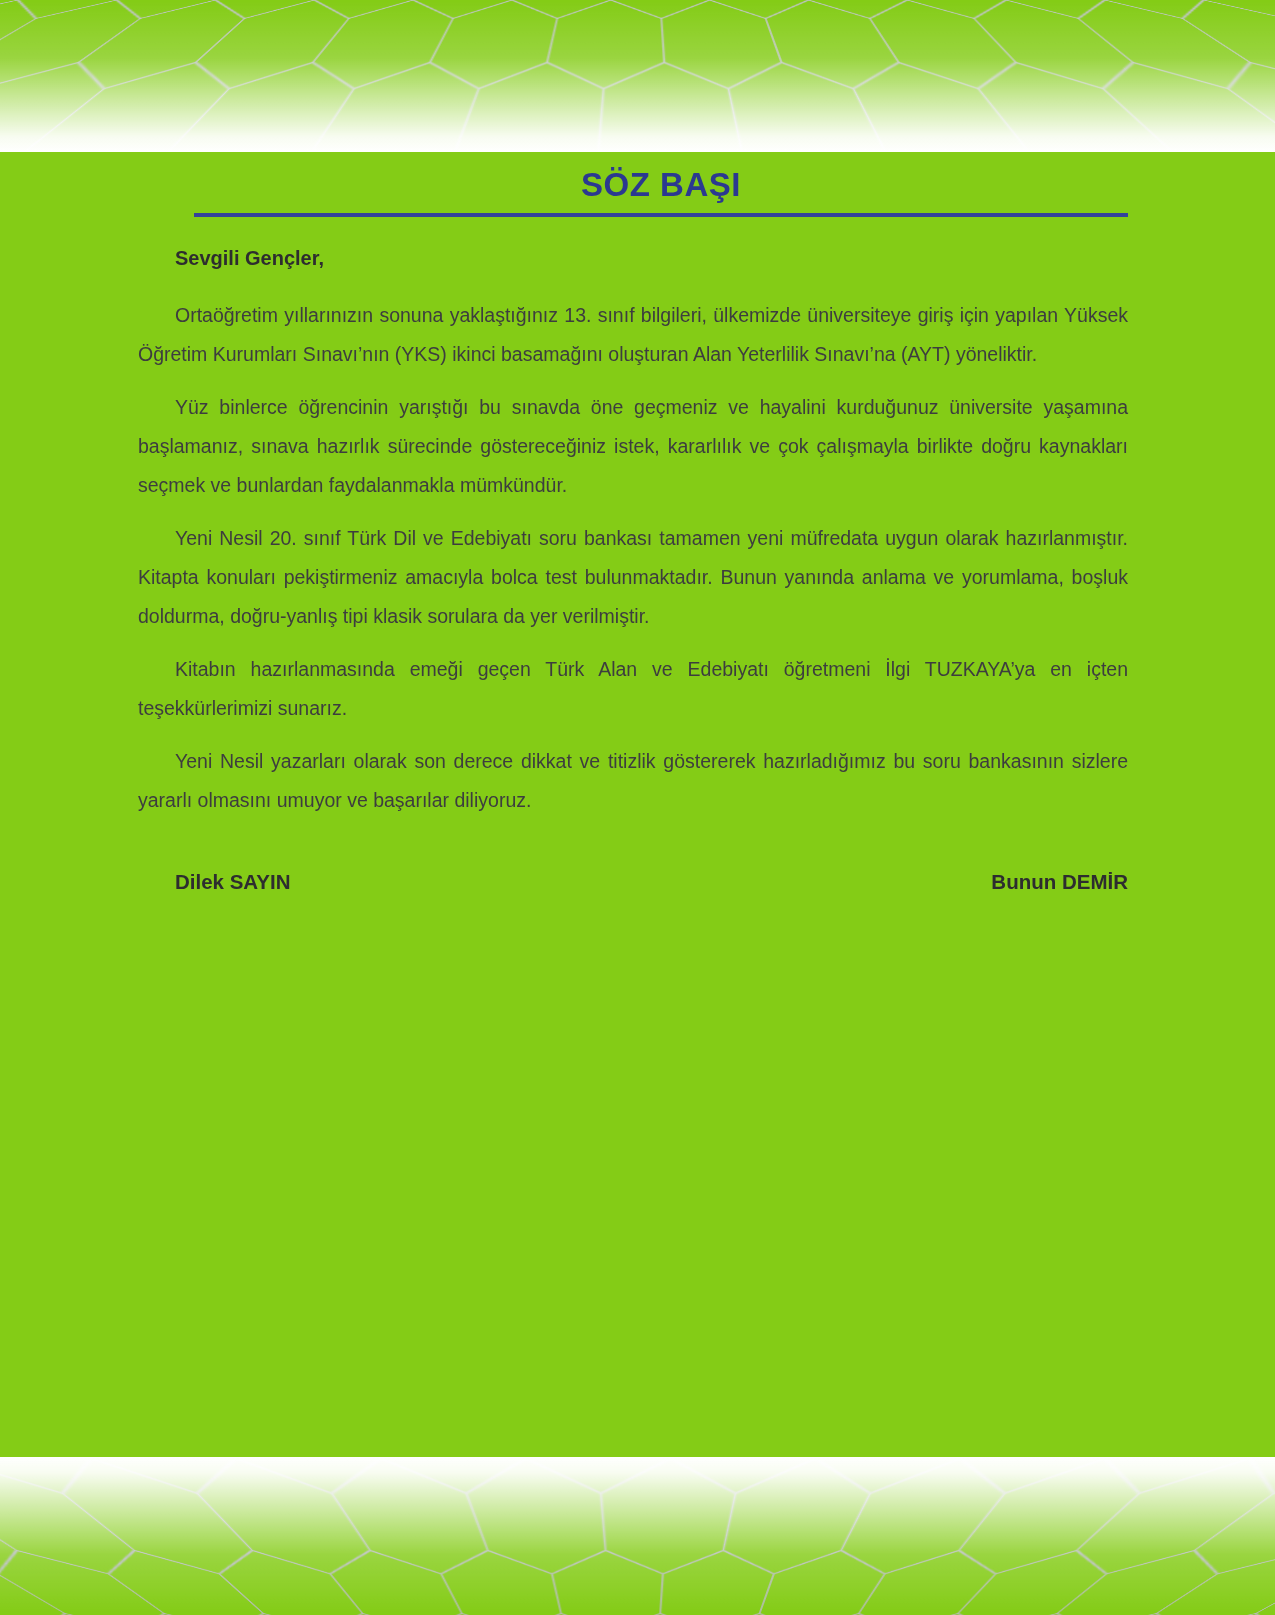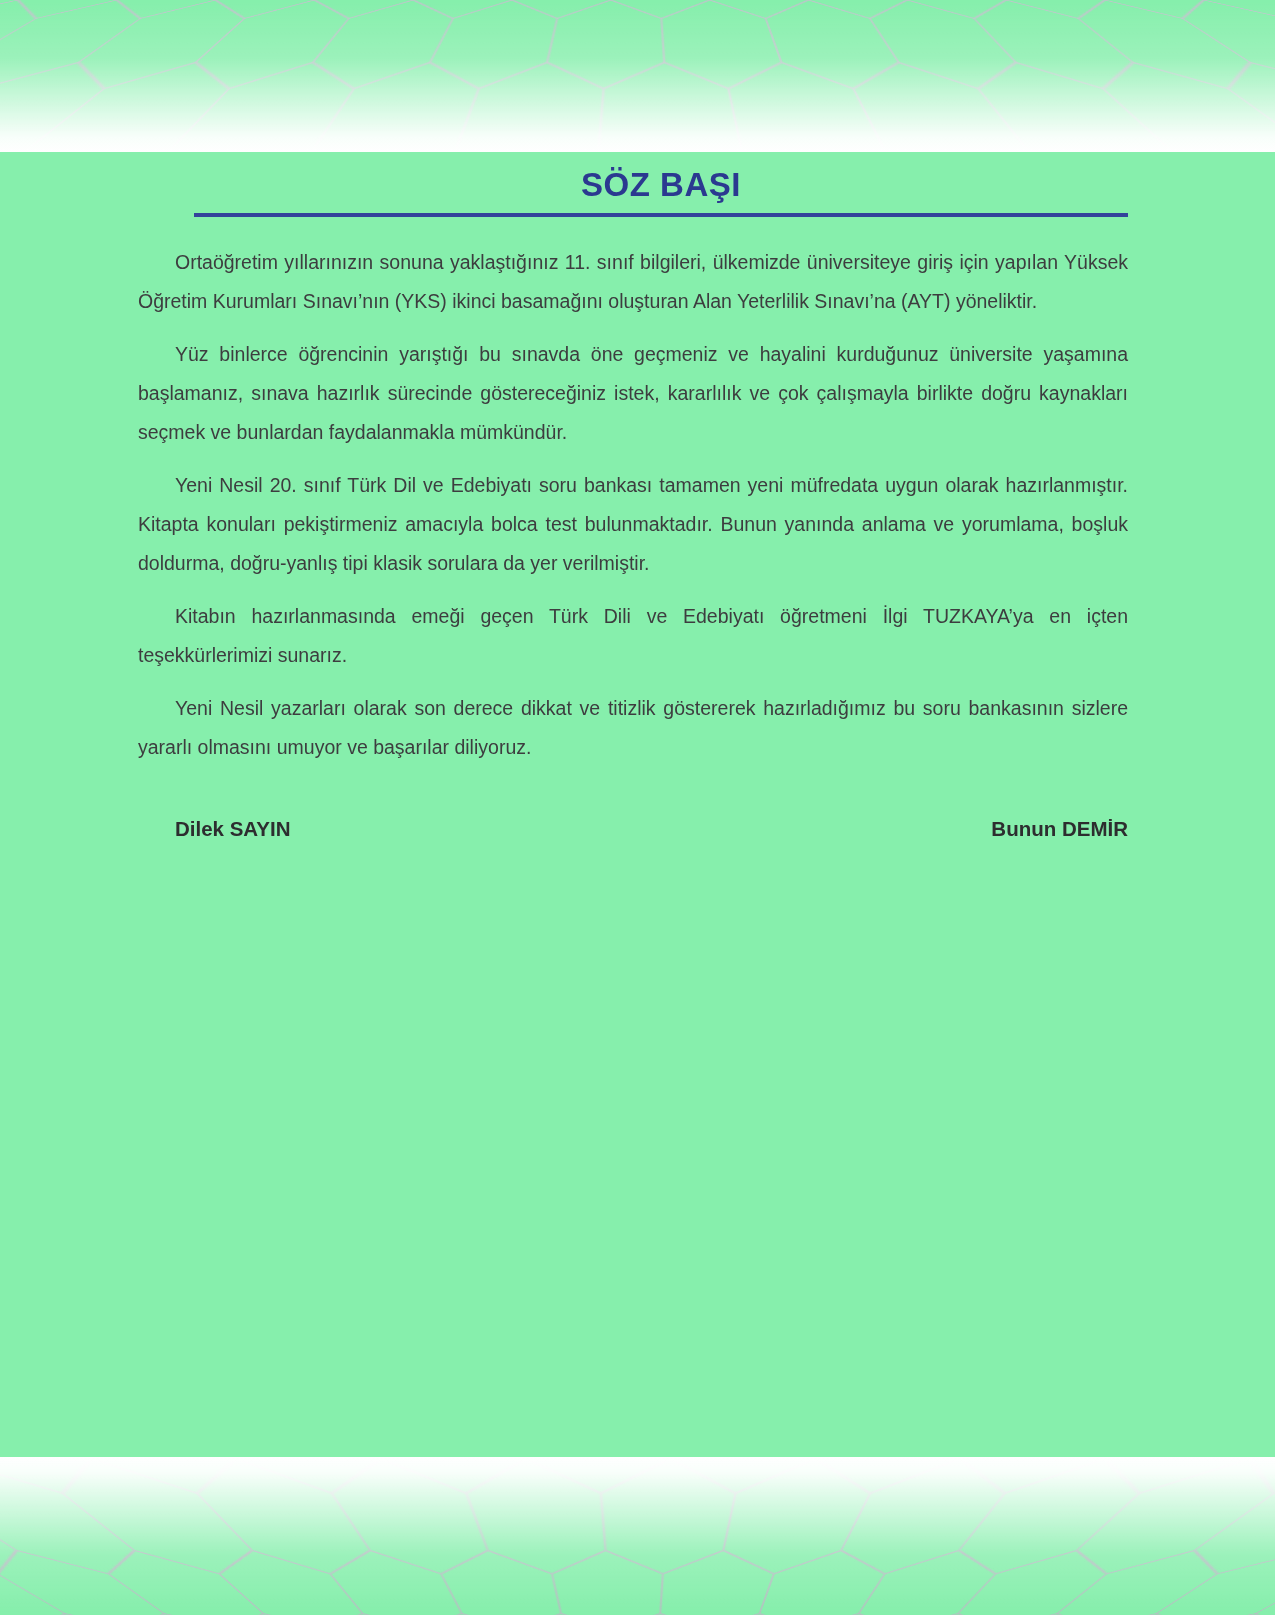--- a/index.html
+++ b/index.html
@@ -1,19 +1,19 @@
 <!DOCTYPE html>
 <html><head>
 <meta charset="utf-8">
 <style>
   html,body{margin:0;padding:0;background:#ffffff;}
   .page{
     position:relative;
     width:1275px;height:1615px;
-    background:#86efac;
+    background:#84cc16;
     overflow:hidden;
     font-family:"Liberation Sans","DejaVu Sans",sans-serif;
   }
 
   
   .hex-stage{position:absolute;left:0;right:0;overflow:hidden;pointer-events:none;}
   .hex-stage.top{top:0;height:152px;}
   .hex-stage.bottom{bottom:0;height:158px;}
   .hex-plane{position:absolute;left:-18%;width:136%;height:430px;}
   .top .hex-plane{top:0;transform:perspective(430px) rotateX(52deg);transform-origin:50% 0%;}
@@ -85,25 +85,26 @@
         <rect x="0" y="0" width="100%" height="100%" fill="url(#hexp-b)"></rect>
       </svg>
     </div>
     <div class="hex-fade"></div>
   </div>
 
   <div class="content">
     <h1 class="doc-title">SÖZ BAŞI</h1>
     <div class="title-rule"></div>
 
+    <div class="greeting">Sevgili Gençler,</div>
 
-    <p class="body-par first">Ortaöğretim yıllarınızın sonuna yaklaştığınız 11. sınıf bilgileri, ülkemizde üniversiteye giriş için yapılan Yüksek Öğretim Kurumları Sınavı’nın (YKS) ikinci basamağını oluşturan Alan Yeterlilik Sınavı’na (AYT) yöneliktir.</p>
+    <p class="body-par first">Ortaöğretim yıllarınızın sonuna yaklaştığınız 13. sınıf bilgileri, ülkemizde üniversiteye giriş için yapılan Yüksek Öğretim Kurumları Sınavı’nın (YKS) ikinci basamağını oluşturan Alan Yeterlilik Sınavı’na (AYT) yöneliktir.</p>
     <p class="body-par">Yüz binlerce öğrencinin yarıştığı bu sınavda öne geçmeniz ve hayalini kurduğunuz üniversite yaşamına başlamanız, sınava hazırlık sürecinde göstereceğiniz istek, kararlılık ve çok çalışmayla birlikte doğru kaynakları seçmek ve bunlardan faydalanmakla mümkündür.</p>
     <p class="body-par">Yeni Nesil 20. sınıf Türk Dil ve Edebiyatı soru bankası tamamen yeni müfredata uygun olarak hazırlanmıştır. Kitapta konuları pekiştirmeniz amacıyla bolca test bulunmaktadır. Bunun yanında anlama ve yorumlama, boşluk doldurma, doğru-yanlış tipi klasik sorulara da yer verilmiştir.</p>
-    <p class="body-par">Kitabın hazırlanmasında emeği geçen Türk Dili ve Edebiyatı öğretmeni İlgi TUZKAYA’ya en içten teşekkürlerimizi sunarız.</p>
+    <p class="body-par">Kitabın hazırlanmasında emeği geçen Türk Alan ve Edebiyatı öğretmeni İlgi TUZKAYA’ya en içten teşekkürlerimizi sunarız.</p>
     <p class="body-par">Yeni Nesil yazarları olarak son derece dikkat ve titizlik göstererek hazırladığımız bu soru bankasının sizlere yararlı olmasını umuyor ve başarılar diliyoruz.</p>
 
     <div class="signatures">
       <span>Dilek SAYIN</span>
       <span>Bunun DEMİR</span>
     </div>
   </div>
 
 </div>
 

